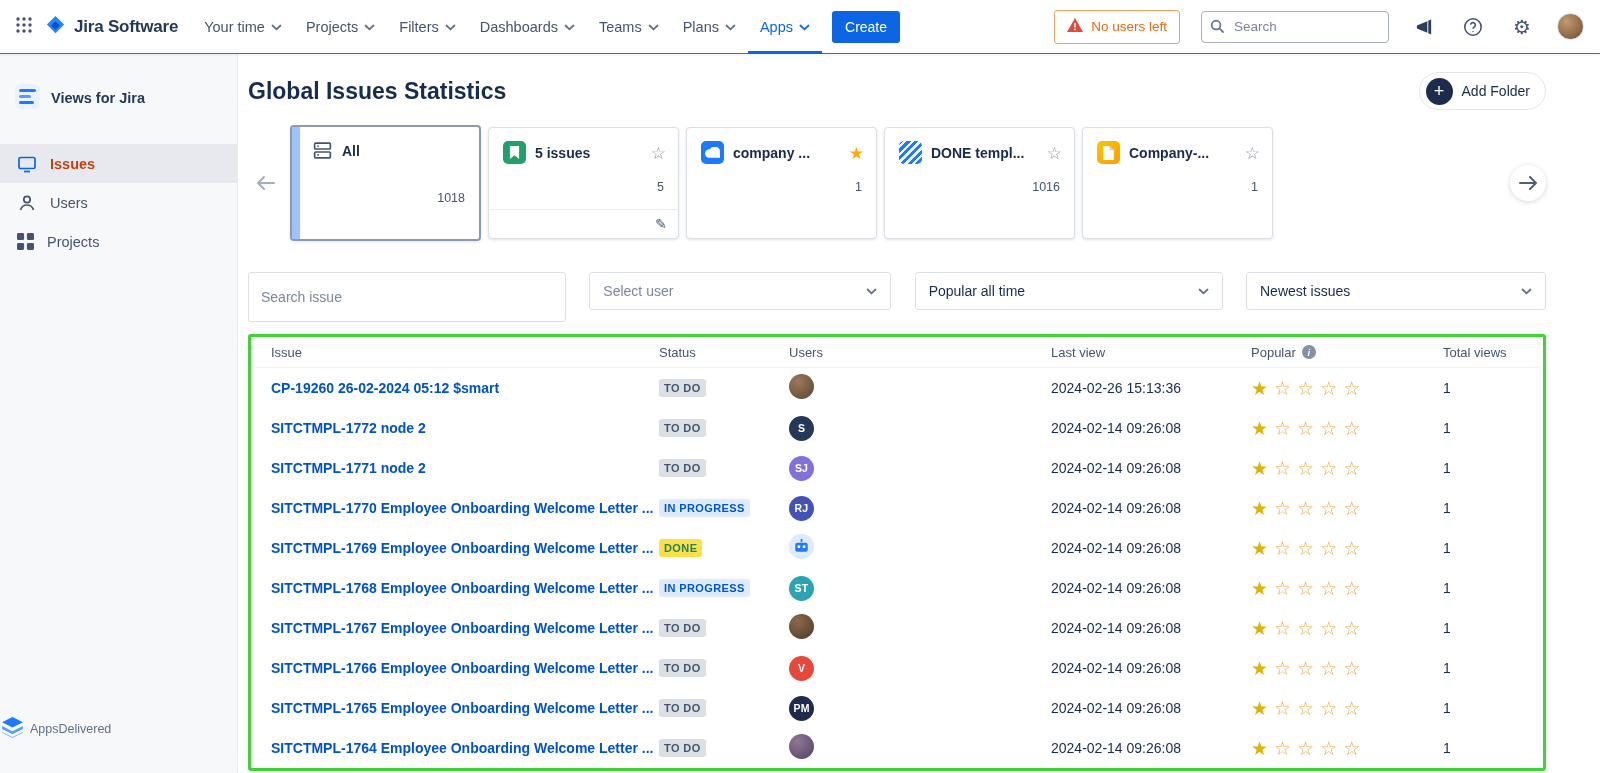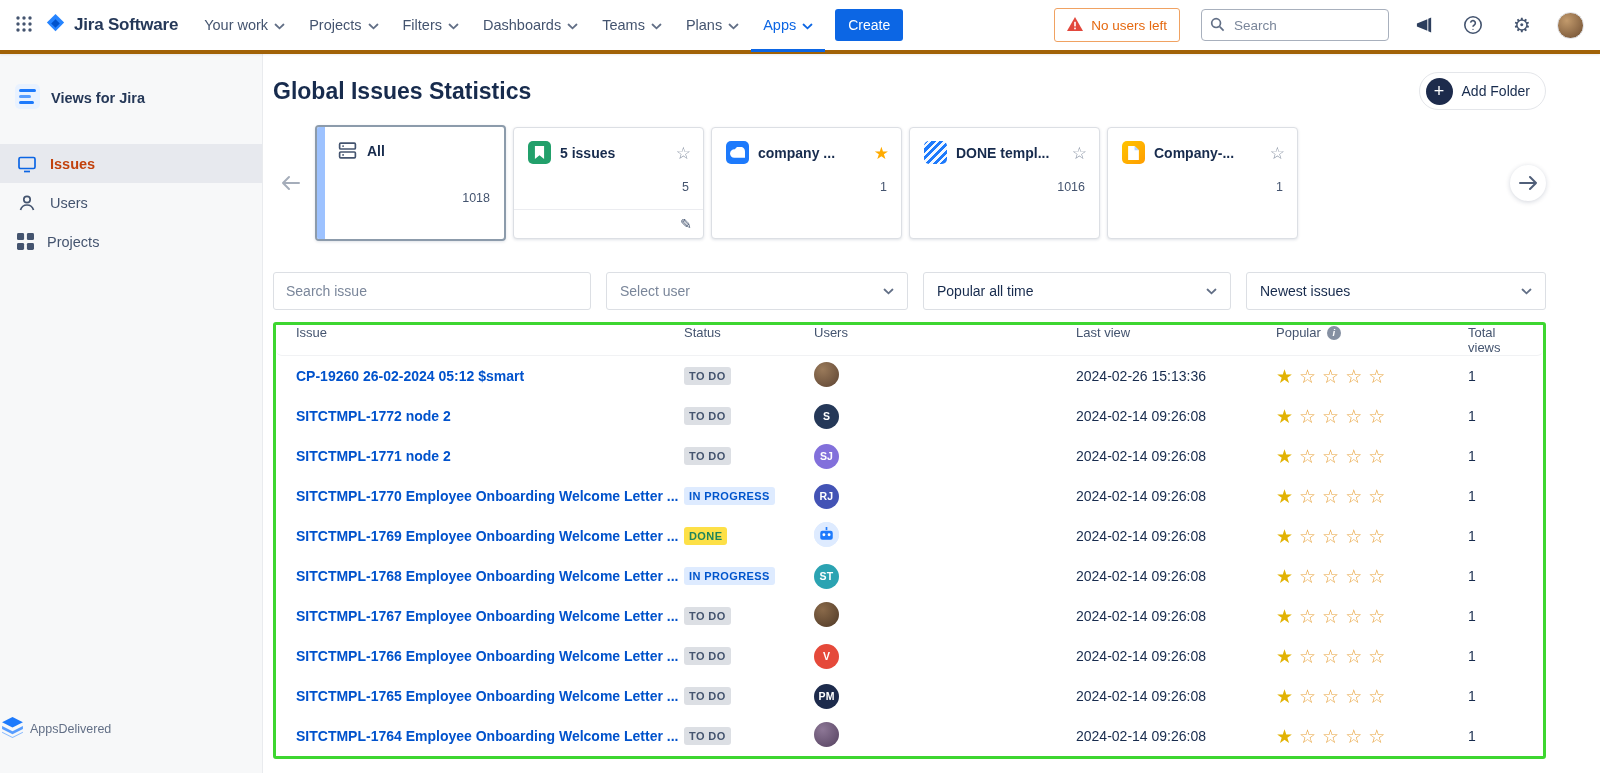--- a/index.html
+++ b/index.html
@@ -1,21 +1,21 @@
 <!DOCTYPE html>
 <html><head>
 <meta charset="utf-8">
 <style>
   * { margin:0; padding:0; box-sizing:border-box; }
   html,body { width:1600px; height:773px; overflow:hidden; background:#fff; color:#172B4D;
     font-family:"Liberation Sans","DejaVu Sans",sans-serif; font-size:14px; }
   .glyph { font-family:"DejaVu Sans",sans-serif; }
 
   
-  .topnav { height:54px; background:#fff; border-bottom:4px solid #a16207;
+  .topnav { height:54px; background:#fff; border-bottom:1px solid #a16207;
     box-shadow:0 1px 2px rgba(9,30,66,.08); display:flex; align-items:stretch;
     justify-content:space-between; padding:0 16px 0 8px; position:relative; z-index:5; }
   .nav-left { display:flex; align-items:center; }
   .appswitcher { width:32px; height:32px; border-radius:4px; display:flex; align-items:center;
     justify-content:center; cursor:pointer; }
   .brand { display:flex; align-items:center; gap:7px; padding:0 14px 0 4px; cursor:pointer; }
   .brand-text { font-size:17px; font-weight:700; color:#253858; letter-spacing:-.2px; white-space:nowrap; }
   .primary-nav { display:flex; align-items:stretch; height:54px; }
   .nav-item { display:flex; align-items:center; gap:6px; padding:0 12px; font-size:14.5px;
     color:#44546F; font-weight:500; cursor:pointer; border-bottom:3px solid transparent;
@@ -35,21 +35,21 @@
     padding:0 8px 0 32px; font-size:13.5px; color:#44546F; outline:none; font-family:inherit; }
   .topsearch input::placeholder { color:#7A869A; }
   .topsearch .mag { position:absolute; left:9px; top:8px; }
   .icon-btn { width:28px; height:28px; display:flex; align-items:center; justify-content:center;
     cursor:pointer; color:#44546F; font-size:20px; }
   .top-avatar { width:27px; height:27px; border-radius:50%; cursor:pointer;
     background:radial-gradient(circle at 35% 30%, #c29a6c, #6d4c30); border:1px solid #DFE1E6; }
 
   
   .shell { display:flex; height:719px; }
-  .sidebar { width:263px; background:#F7F8F9; border-right:1px solid #E9EBEE; position:relative;
+  .sidebar { width:238px; background:#F7F8F9; border-right:1px solid #E9EBEE; position:relative;
     padding-top:30px; flex:none; }
   .app-title { display:flex; align-items:center; gap:11px; padding:0 15px; margin-bottom:28px;
     font-size:14.5px; font-weight:600; color:#253858; }
   .side-item { display:flex; align-items:center; gap:13px; height:39px; padding:0 17px;
     font-size:14.5px; color:#44546F; cursor:pointer; }
   .side-item .side-ic { display:flex; color:#44546F; }
   .side-item.active { background:#E7E9EE; color:#c2410c; font-weight:700;margin-top:32px; }
   .side-item.active .side-ic { color:#0C66E4; }
   .side-footer { position:absolute; bottom:32px; left:0; right:0; display:flex; flex-direction:row;
     align-items:center; gap:5px; font-size:12.5px; color:#626F86; }
@@ -91,33 +91,33 @@
   .fstar.filled { color:#FFAB00; }
   .fstar.outline { color:#8993A4; }
   .fcount { position:absolute; right:14px; top:52px; font-size:12.5px; color:#44546F; }
   .fcard.selected .fcount { top:64px; }
   .fcard-foot { position:absolute; left:0; right:0; bottom:0; height:29px; border-top:1px solid #EBECF0;
     display:flex; align-items:center; justify-content:flex-end; padding:0 11px; }
   .pencil { font-size:14px; color:#44546F; cursor:pointer; }
 
   
   .filters { display:flex; justify-content:space-between; margin-top:26px; }
-  .issue-search { width:318px; height:38px; border:1px solid #DCDFE4; border-radius:3px;
+  .issue-search { width:318px; height:50px; border:1px solid #DCDFE4; border-radius:3px;
     padding:0 12px; font-size:14px; color:#4d7c0f; outline:none; font-family:inherit; }
   .issue-search::placeholder { color:#7A869A; }
   .fselect { height:38px; border:1px solid #DCDFE4; border-radius:3px; background:#fff;
     display:flex; align-items:center; justify-content:space-between; padding:0 13px; cursor:pointer; }
   .fselect .val { font-size:14px; color:#172B4D; }
   .fselect.placeholder .val { color:#7A869A; }
   .fselect .chev { color:#626F86; display:flex; }
   .w-user { width:302px; } .w-sort { width:300px; } .w-pop { width:308px; }
 
   
   .gtable { margin-top:12px; border:3px solid #3DD630; border-radius:3px; background:#fff; }
-  .thead { display:flex; align-items:flex-start; height:31px; padding:0 20px; border-bottom:1px solid #F1F2F4;border-radius:6px; }
+  .thead { display:flex; align-items:center; height:31px; padding:0 20px; border-bottom:1px solid #F1F2F4;border-radius:6px; }
   .hcell { font-size:13px; color:#44546F; display:flex; align-items:center; }
   .trow { display:flex; align-items:center; height:40px; padding:0 20px; }
   .col-0 { width:388px; flex:none; } .col-1 { width:130px; flex:none; }
   .col-2 { width:262px; flex:none; } .col-3 { width:200px; flex:none; }
   .col-4 { width:192px; flex:none; } .col-5 { flex:1; }
   .issue-link { color:#0052CC; font-weight:600; font-size:14px; text-decoration:none; cursor:pointer;
     white-space:nowrap; }
   .badge { display:inline-block; font-size:11px; font-weight:700; letter-spacing:.4px; padding:3px 5px;
     border-radius:3px; white-space:nowrap; }
   .badge.todo { background:#DCDFE4; color:#44546F; }
@@ -159,21 +159,21 @@
       <span>
         <svg width="23" height="23" viewBox="0 0 24 24">
             <path fill="#2684FF" d="M12 2l9 9-9 9-9-9z"></path>
             <path fill="#0052CC" d="M12 7.5L16.5 12 12 16.5 7.5 12z"></path>
           </svg>
       </span>
       <span class="brand-text">Jira Software</span>
     </div>
     <nav class="primary-nav">
         <div class="nav-item">
-          <span>Your work</span>
+          <span>Your time</span>
           <span class="chev">
             <svg width="11" height="7" viewBox="0 0 11 7" fill="none" stroke="currentColor" stroke-width="1.8" stroke-linecap="round">
               <path d="M1.5 1.5l4 3.8 4-3.8"></path>
             </svg>
           </span>
         </div>
         <div class="nav-item">
           <span>Projects</span>
           <span class="chev">
             <svg width="11" height="7" viewBox="0 0 11 7" fill="none" stroke="currentColor" stroke-width="1.8" stroke-linecap="round">

